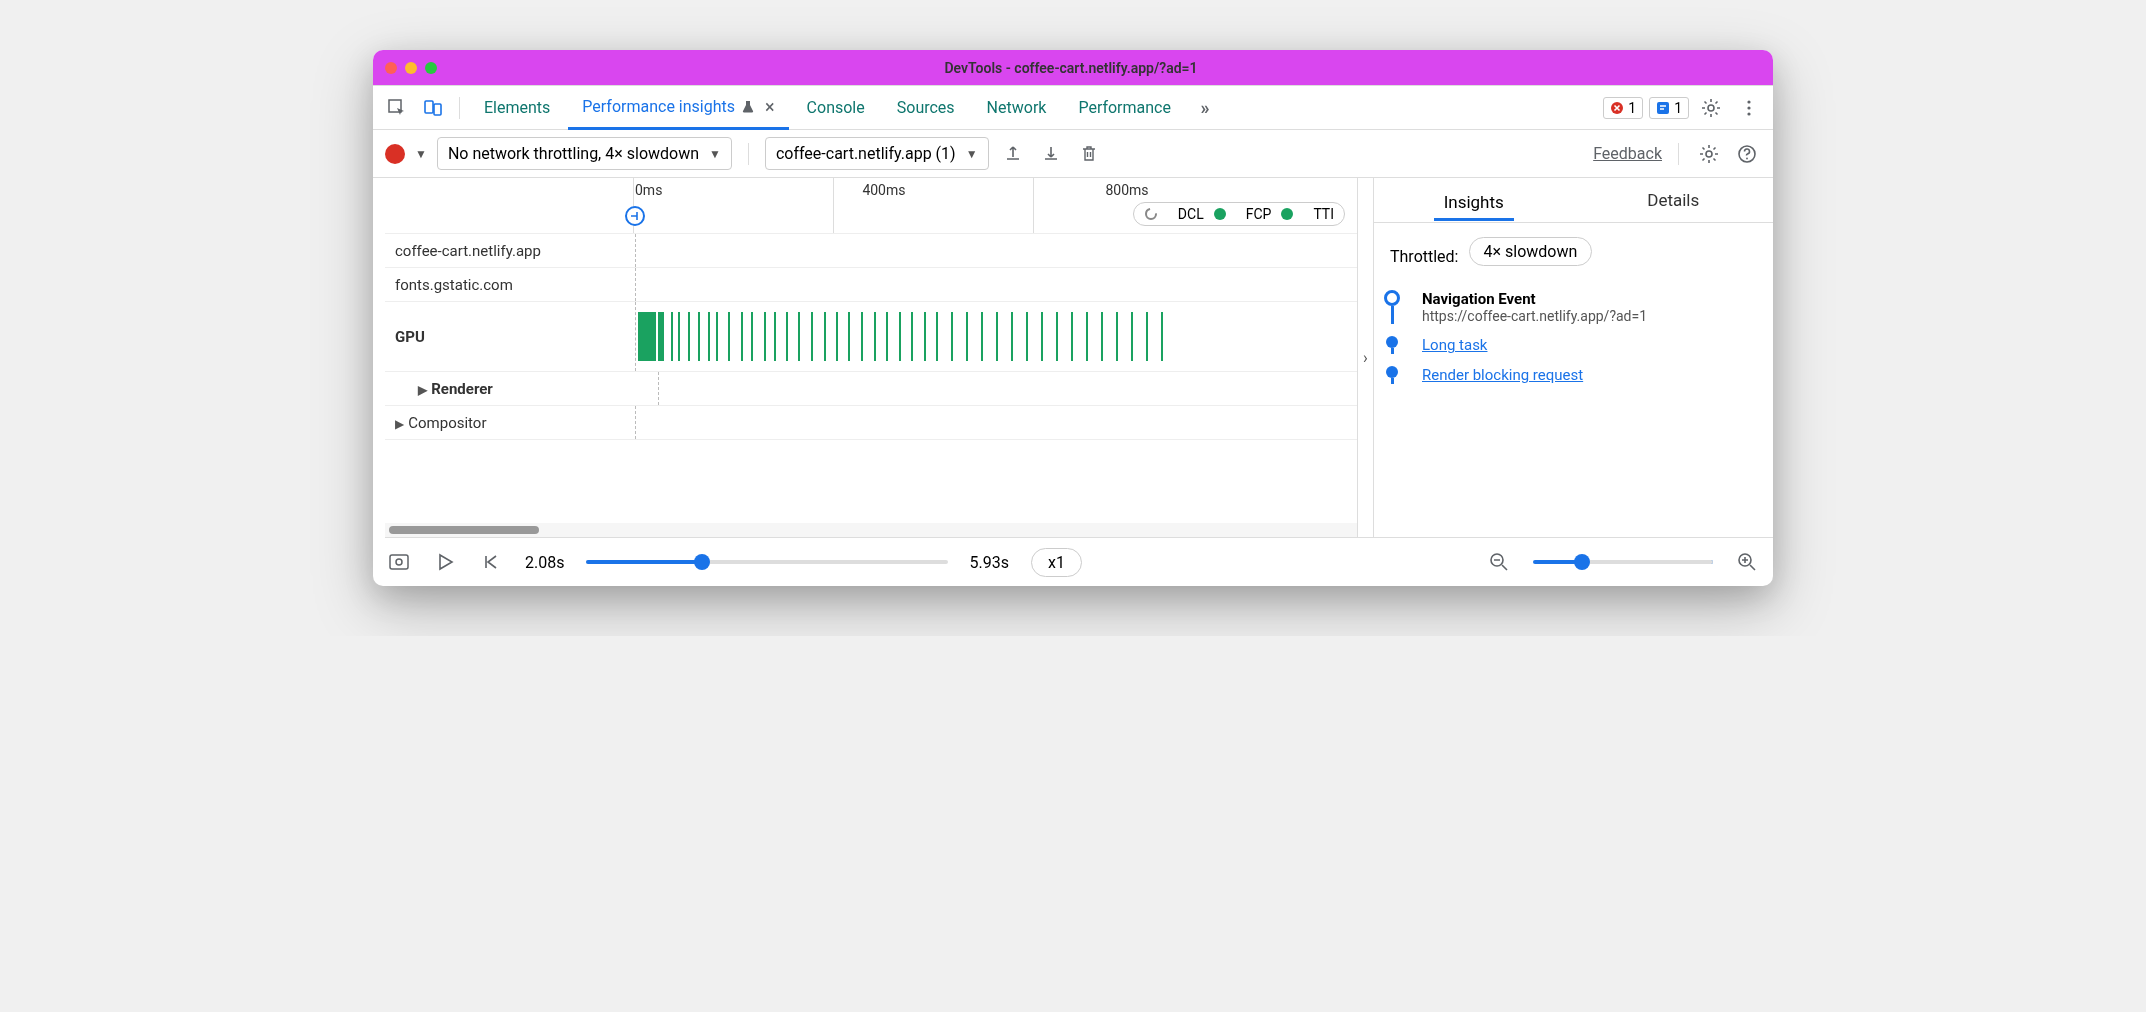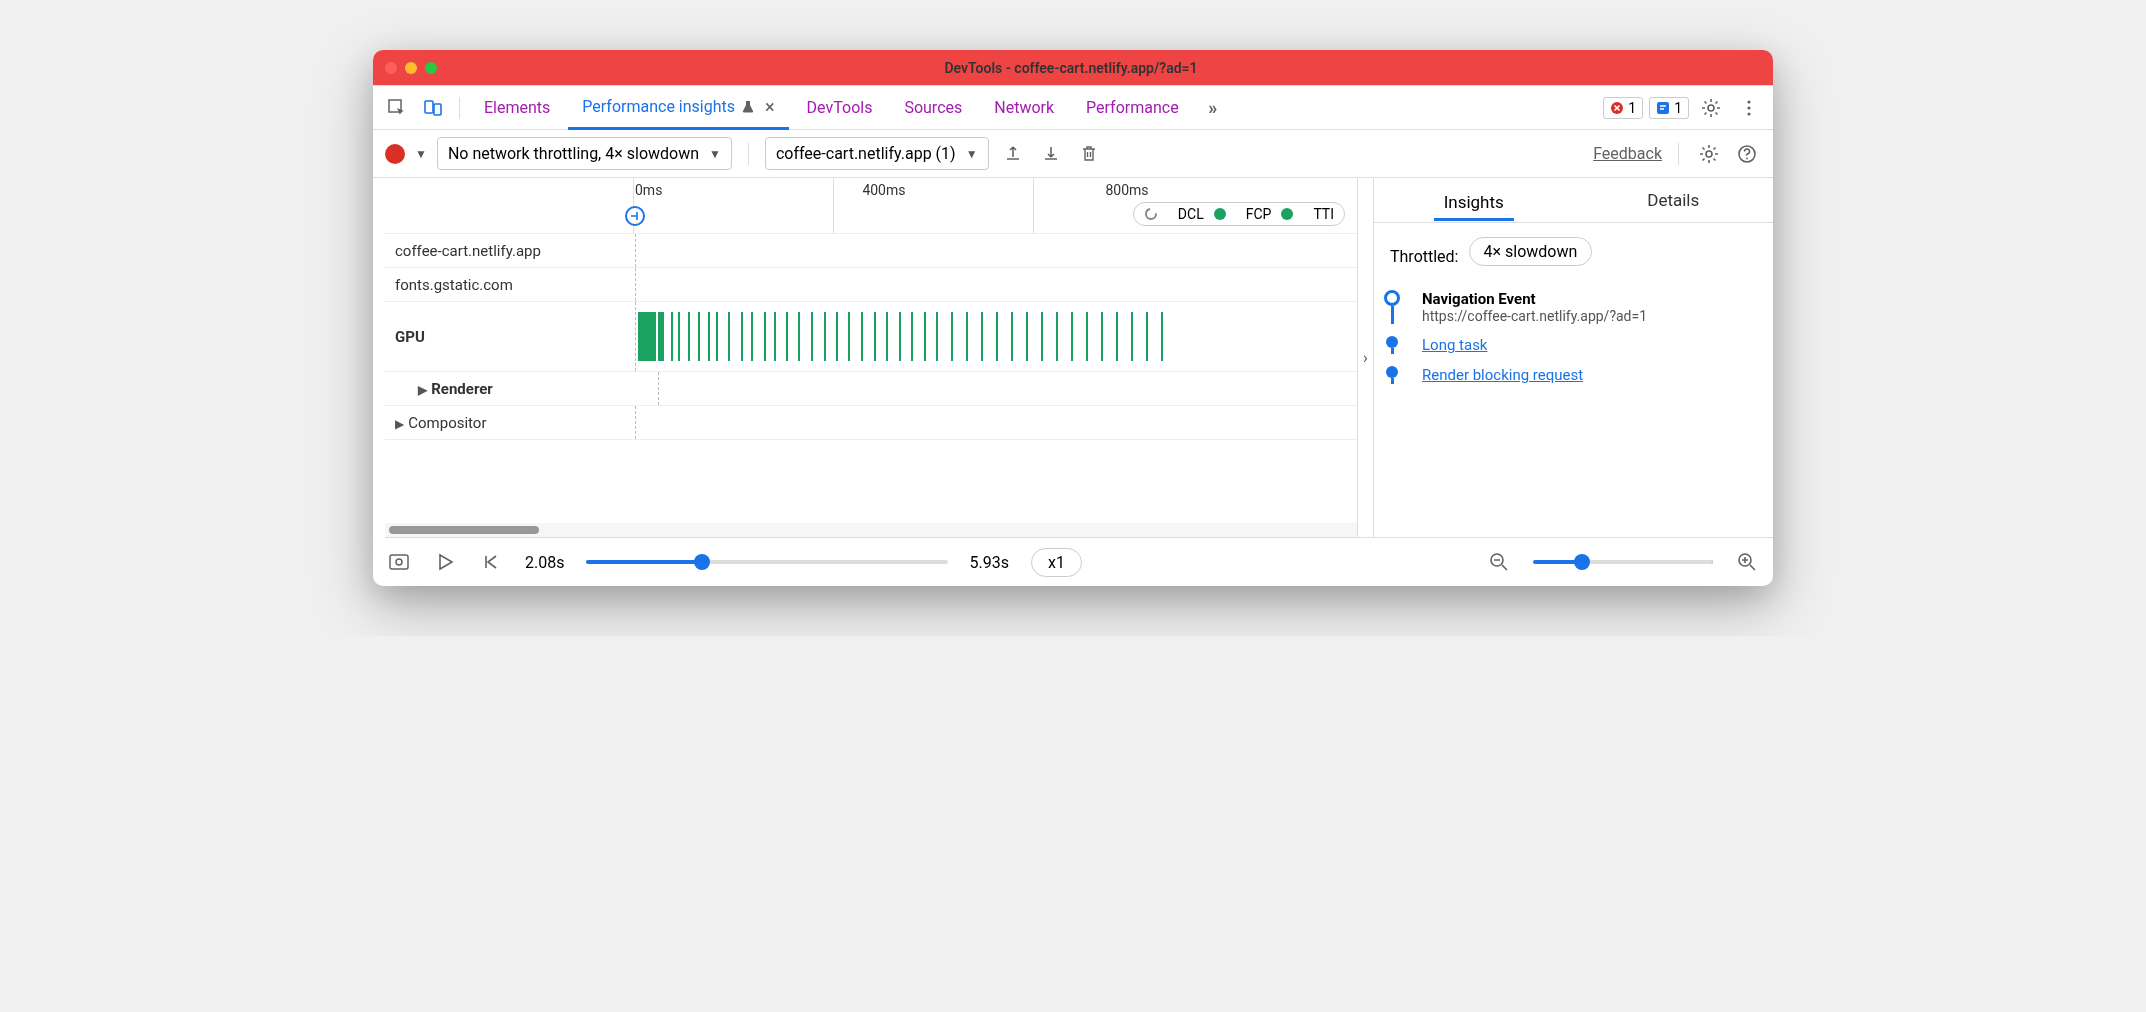--- a/index.html
+++ b/index.html
@@ -16,42 +16,42 @@
   background: #fff;
   border-radius: 10px;
   box-shadow: 0 20px 60px rgba(0,0,0,0.25), 0 10px 30px rgba(0,0,0,0.15);
   overflow: hidden;
 }
 .titlebar {
   display: flex;
   align-items: center;
   height: 36px;
   padding: 0 12px;
-  background: #ef4444;
+  background: #d946ef;
   border-bottom: 1px solid #ddd;
 }
 .traffic { display: flex; gap: 8px; }
 .traffic-dot { width: 12px; height: 12px; border-radius: 50%; }
 .traffic-close { background: #ff5f57; }
 .traffic-min { background: #febc2e; }
 .traffic-max { background: #28c840; }
 .title { flex: 1; text-align: center; font-weight: 600; font-size: 14px; color: #333; }
 
 .tabbar {
   display: flex;
   align-items: center;
   height: 44px;
   border-bottom: 1px solid #ddd;
   padding: 0 8px;
   gap: 4px;
 }
 .tab-icon { width: 32px; height: 32px; display:flex;align-items:center;justify-content:center;color:#5f6368;cursor:pointer;}
 .tab-icon.active { color:#1a73e8; }
 .tab-sep { width:1px; height:22px; background:#ddd; margin:0 6px;}
-.tab { padding:0 14px; height:100%; display:flex; align-items:center; font-size:16px; color:#a21caf; cursor:pointer; gap:6px;}
+.tab { padding:0 14px; height:100%; display:flex; align-items:center; font-size:16px; color:#0f766e; cursor:pointer; gap:6px;}
 .tab.active { color:#1a73e8; border-bottom:3px solid #1a73e8; height:calc(100% + 1px); margin-bottom:-1px; }
 .tab-close { font-size:18px; color:#5f6368; margin-left:4px;}
 .tabbar-right { margin-left:auto; display:flex; align-items:center; gap:6px;}
 .badge-box { border:1px solid #ccc; border-radius:3px; padding:2px 6px; display:flex; align-items:center; gap:4px; font-size:14px;}
 .badge-err { color:#d93025;}
 .badge-info { color:#1a73e8;}
 
 .toolbar {
   display:flex; align-items:center; height:48px; padding:0 12px; gap:10px; border-bottom:1px solid #ddd;
 }
@@ -154,21 +154,21 @@
     <div class="tab active">
       <span>Performance insights</span>
       <span>
           <svg width="14" height="14" viewBox="0 0 14 14">
             <path d="M5 1 h4 v4 l3 6 a1 1 0 0 1 -1 1.5 H3 a1 1 0 0 1 -1 -1.5 l3 -6 Z" fill="#5f6368"></path>
           </svg>
         </span>
       <span class="tab-close">×</span>
     </div>
     <div class="tab">
-        <span>DevTools</span>
+        <span>Console</span>
       </div>
     <div class="tab">
         <span>Sources</span>
       </div>
     <div class="tab">
         <span>Network</span>
       </div>
     <div class="tab">
         <span>Performance</span>
       </div>

